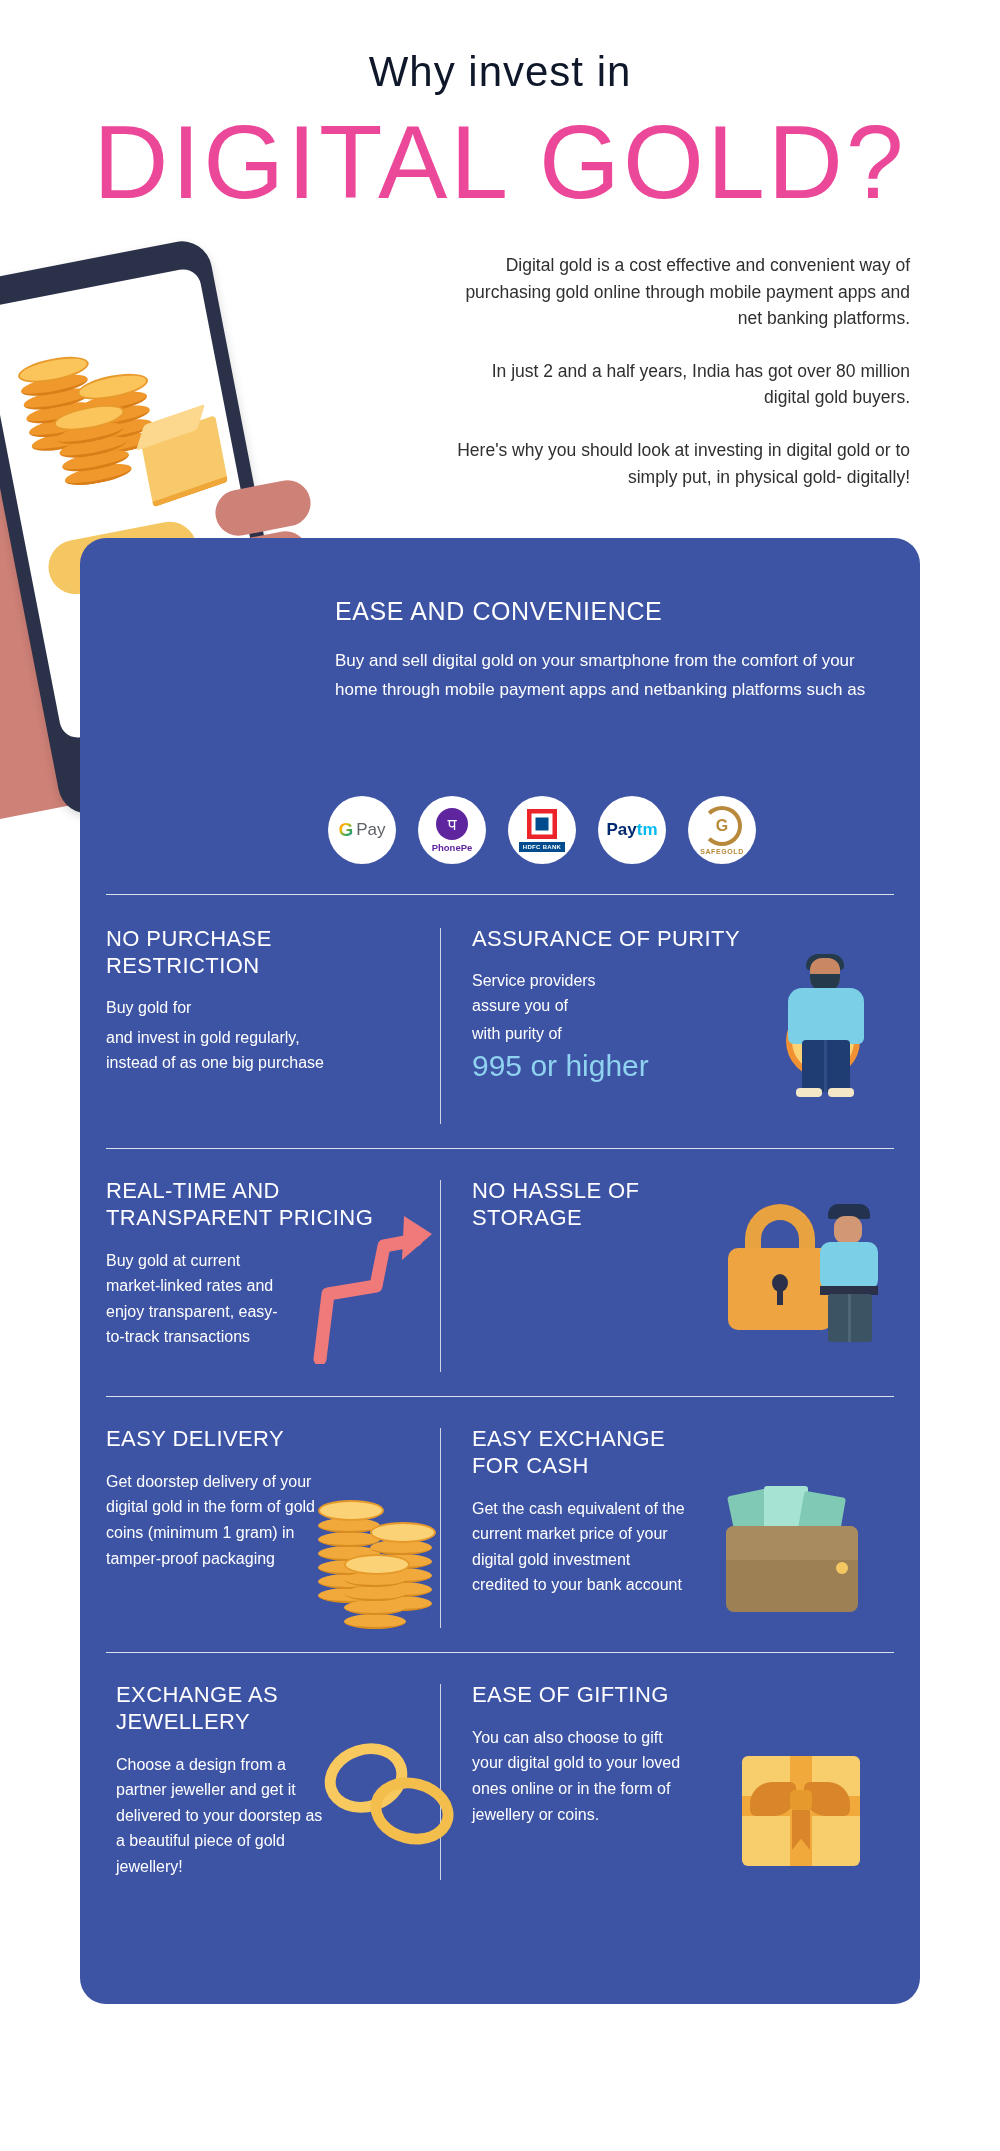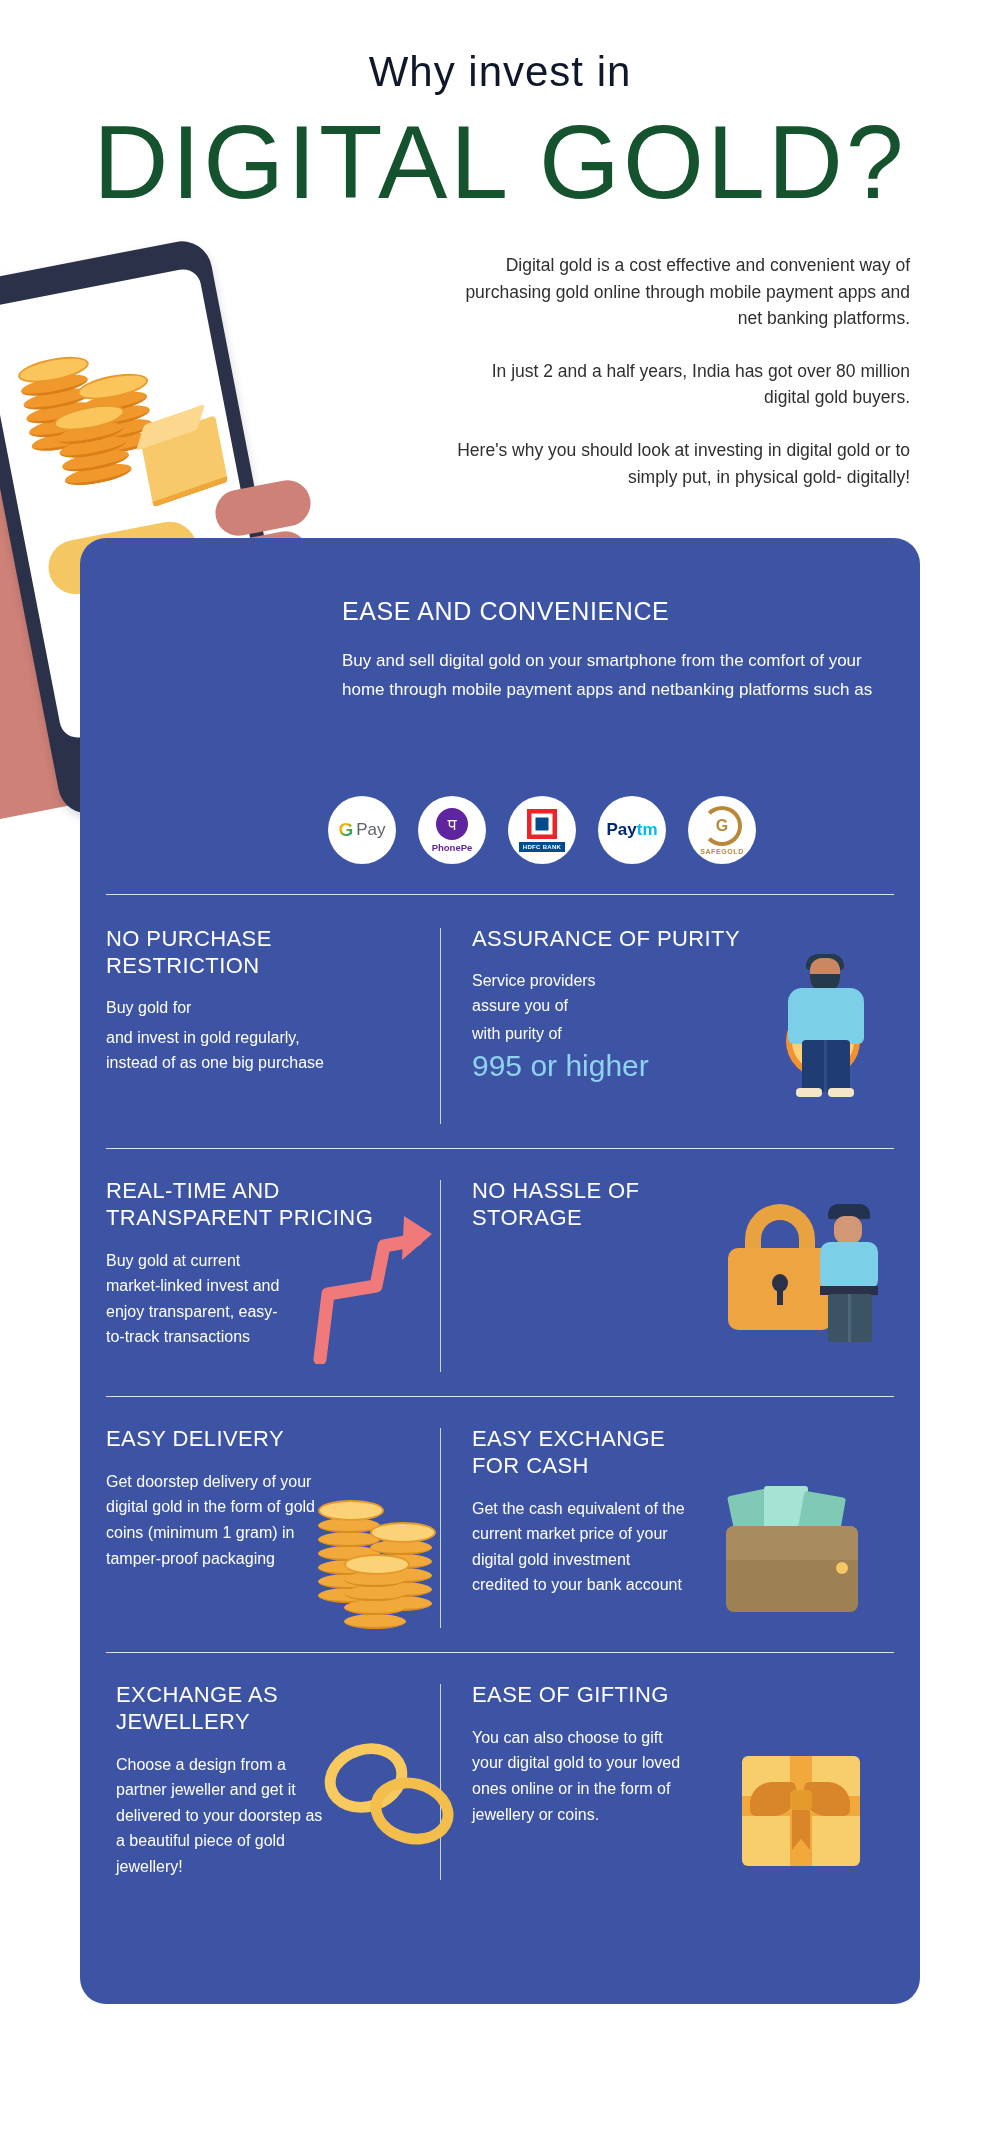--- a/index.html
+++ b/index.html
@@ -14,21 +14,21 @@
   
   .header{position:absolute;top:0;left:0;width:1000px;text-align:center;}
   .kicker{
     font-family:"Liberation Sans", sans-serif;
     font-weight:300;font-size:42px;color:#0f172a;
     letter-spacing:1px;margin-top:48px;
   }
   .bigtitle{
     font-family:"Liberation Sans", sans-serif;
     font-weight:300;font-size:104px;line-height:1.0;
-    color:#14532d;letter-spacing:3px;margin-top:14px;
+    color:#ec4899;letter-spacing:3px;margin-top:14px;
   }
 
   
   .intro{
     position:absolute;left:455px;top:252px;width:455px;
     text-align:right;color:#2f2f2f;font-size:17.5px;line-height:1.52;
     font-weight:400;
   }
   .intro p{margin:0 0 26px 0;}
   .intro p:last-child{margin-bottom:0;}
@@ -93,21 +93,21 @@
   .f3{left:0px;top:104px;width:104px;height:46px;}
   .f4{left:-6px;top:156px;width:96px;height:44px;}
 
   
   .panel{
     position:absolute;left:80px;top:538px;width:840px;height:1466px;
     background:#3D53A4;border-radius:26px;
   }
 
   
-  .ease{position:absolute;left:262px;top:58px;width:560px;}
+  .ease{position:absolute;left:255px;top:58px;width:560px;}
   .sect-title{
     color:#ffffff;font-size:25px;font-weight:400;letter-spacing:.6px;
     margin:0 0 20px 0;line-height:1.2;
   }
   .ease .body{color:#ffffff;font-size:17px;line-height:1.72;font-weight:400;}
 
   
   .logos{
     position:absolute;left:248px;top:258px;width:560px;
     display:flex;gap:22px;align-items:center;
@@ -371,21 +371,21 @@
         <div class="man-legs"></div>
         <div class="man-shoe" style="left:16px;"></div>
         <div class="man-shoe" style="left:48px;"></div>
       </div>
 
       <div class="hrule" style="top:254px;"></div>
       <div class="vrule" style="left:360px;top:286px;height:192px;"></div>
 
       <div class="cell" style="left:26px;top:284px;width:300px;">
         <h3>REAL-TIME AND TRANSPARENT PRICING</h3>
-        <p style="width:180px;">Buy gold at current market-linked invest and enjoy transparent, easy-to-track transactions</p>
+        <p style="width:180px;">Buy gold at current market-linked rates and enjoy transparent, easy-to-track transactions</p>
       </div>
 
       <svg class="arrow-svg" style="left:218px;top:300px;" width="140" height="170" viewBox="0 0 140 170">
         <polyline points="22,165 30,100 78,92 86,52 118,46" fill="none" stroke="#F07A7A" stroke-width="13" stroke-linejoin="round" stroke-linecap="round"></polyline>
         <polygon points="106,22 134,40 104,66" fill="#F07A7A"></polygon>
       </svg>
 
       <div class="cell" style="left:392px;top:284px;width:230px;">
         <h3>NO HASSLE OF STORAGE</h3>
       </div>

